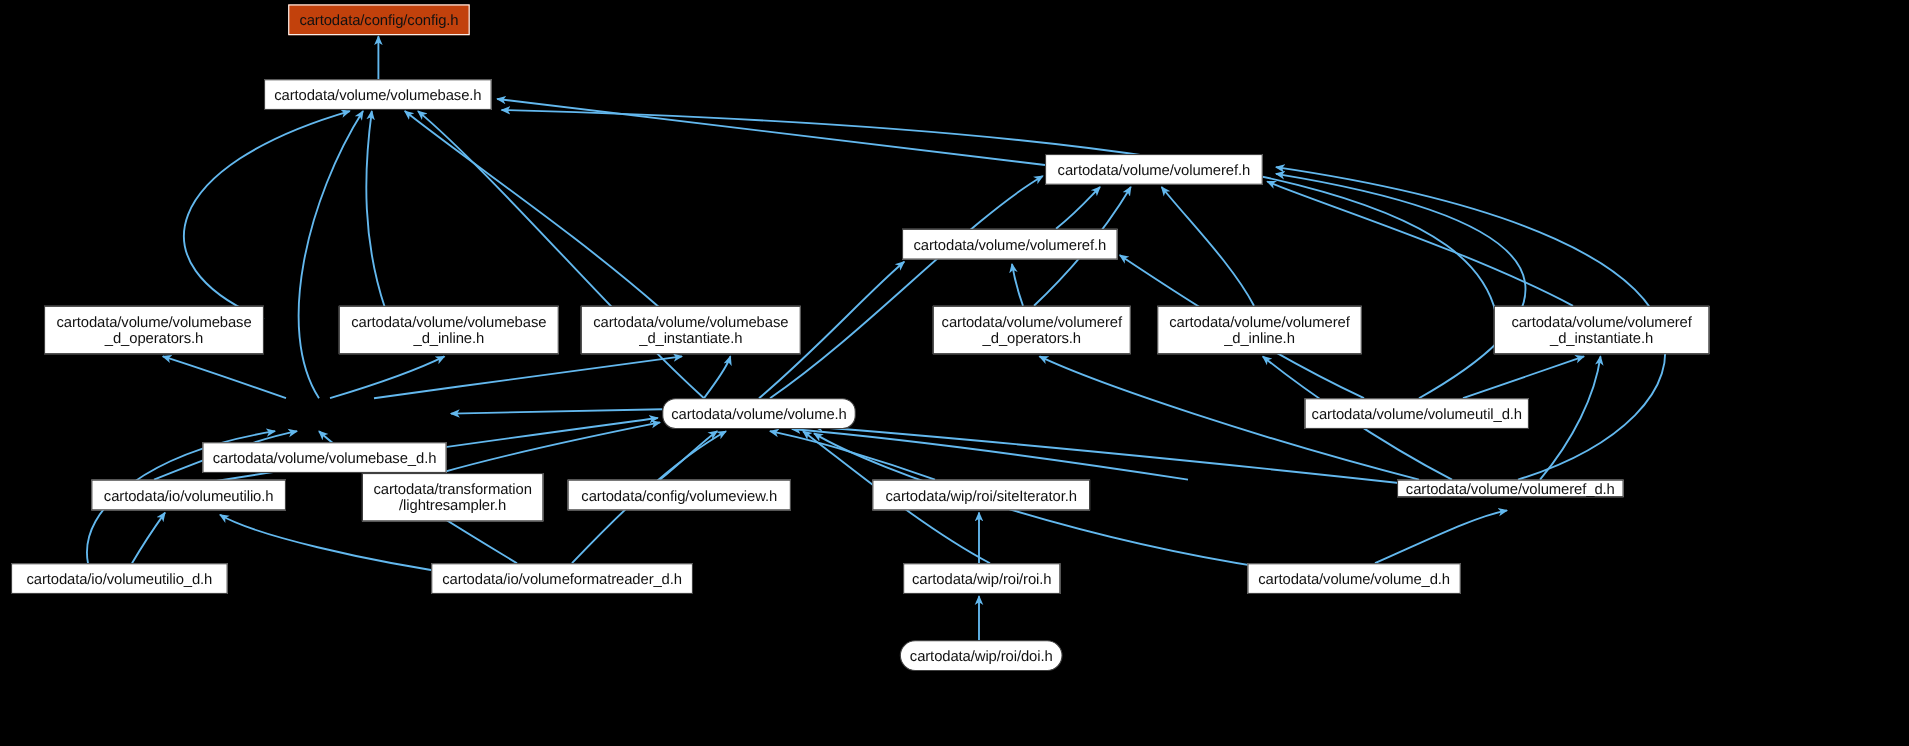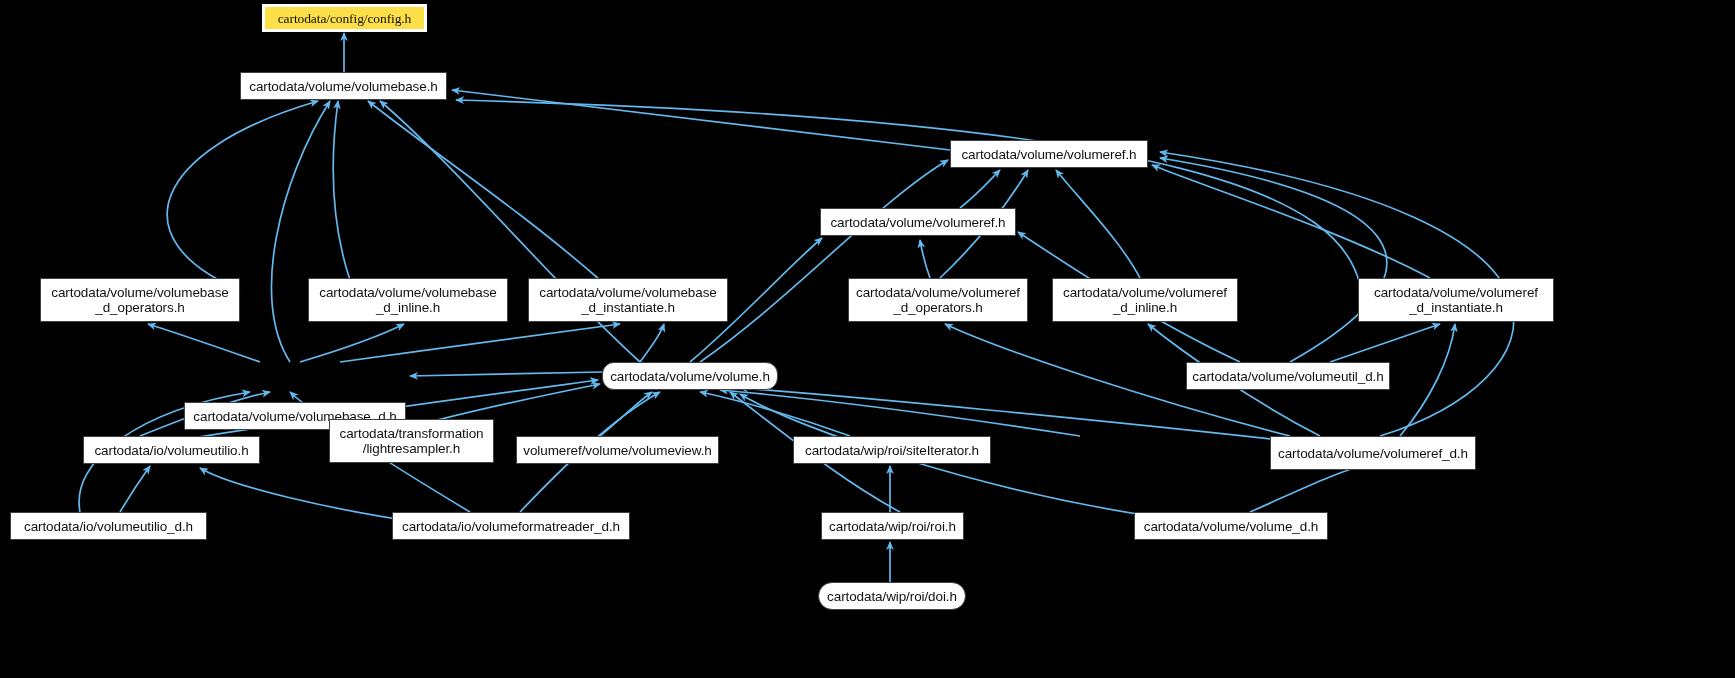--- a/index.html
+++ b/index.html
@@ -2,21 +2,21 @@
 <html><head>
 <meta charset="utf-8">
 <style>
   html,body{margin:0;padding:0;background:#000;}
   #graph-root{position:relative;width:1735px;height:678px;background:#000;
     font-family:"Liberation Sans", sans-serif;overflow:hidden;}
   svg#edges{position:absolute;left:0;top:0;width:1735px;height:678px;}
   .node{position:absolute;box-sizing:border-box;background:#fff;border:1px solid #404040;
     color:#111;display:flex;align-items:center;justify-content:center;text-align:center;
     font-size:13.5px;line-height:15px;letter-spacing:-0.1px;white-space:pre-line;}
-  .node.root{background:#fde047;border:3px solid #ffffff;font-family:Liberation Serif, serif;}
+  .node.root{background:#c2410c;border:1px solid #ffffff;}
   .node .lbl{display:block;padding:0 5px;}
 </style>
 </head>
 <body>
 
 <div id="graph-root">
 
   <svg id="edges" viewBox="0 0 1735 678" xmlns="http://www.w3.org/2000/svg">
     <defs>
       <marker id="ah" markerWidth="9" markerHeight="9" refX="8" refY="4.5" orient="auto" markerUnits="userSpaceOnUse">
@@ -123,31 +123,31 @@
   </div>
   <div class="node" style="left:602px;top:362px;width:176px;height:28px;border-radius:12px;">
     <span class="lbl">cartodata/volume/volume.h</span>
   </div>
   <div class="node" style="left:1186px;top:362px;width:204px;height:28px;">
     <span class="lbl">cartodata/volume/volumeutil_d.h</span>
   </div>
   <div class="node" style="left:83px;top:436px;width:177px;height:28px;">
     <span class="lbl">cartodata/io/volumeutilio.h</span>
   </div>
-  <div class="node" style="left:329px;top:419px;width:165px;height:44px;">
+  <div class="node" style="left:329px;top:430px;width:165px;height:44px;">
     <span class="lbl">cartodata/transformation
 /lightresampler.h</span>
   </div>
   <div class="node" style="left:516px;top:436px;width:203px;height:28px;">
-    <span class="lbl">volumeref/volume/volumeview.h</span>
+    <span class="lbl">cartodata/config/volumeview.h</span>
   </div>
   <div class="node" style="left:793px;top:436px;width:198px;height:28px;">
     <span class="lbl">cartodata/wip/roi/siteIterator.h</span>
   </div>
-  <div class="node" style="left:1270px;top:436px;width:206px;height:34px;">
+  <div class="node" style="left:1270px;top:436px;width:206px;height:16px;">
     <span class="lbl">cartodata/volume/volumeref_d.h</span>
   </div>
   <div class="node" style="left:10px;top:512px;width:197px;height:28px;">
     <span class="lbl">cartodata/io/volumeutilio_d.h</span>
   </div>
   <div class="node" style="left:392px;top:512px;width:238px;height:28px;">
     <span class="lbl">cartodata/io/volumeformatreader_d.h</span>
   </div>
   <div class="node" style="left:821px;top:512px;width:143px;height:28px;">
     <span class="lbl">cartodata/wip/roi/roi.h</span>

